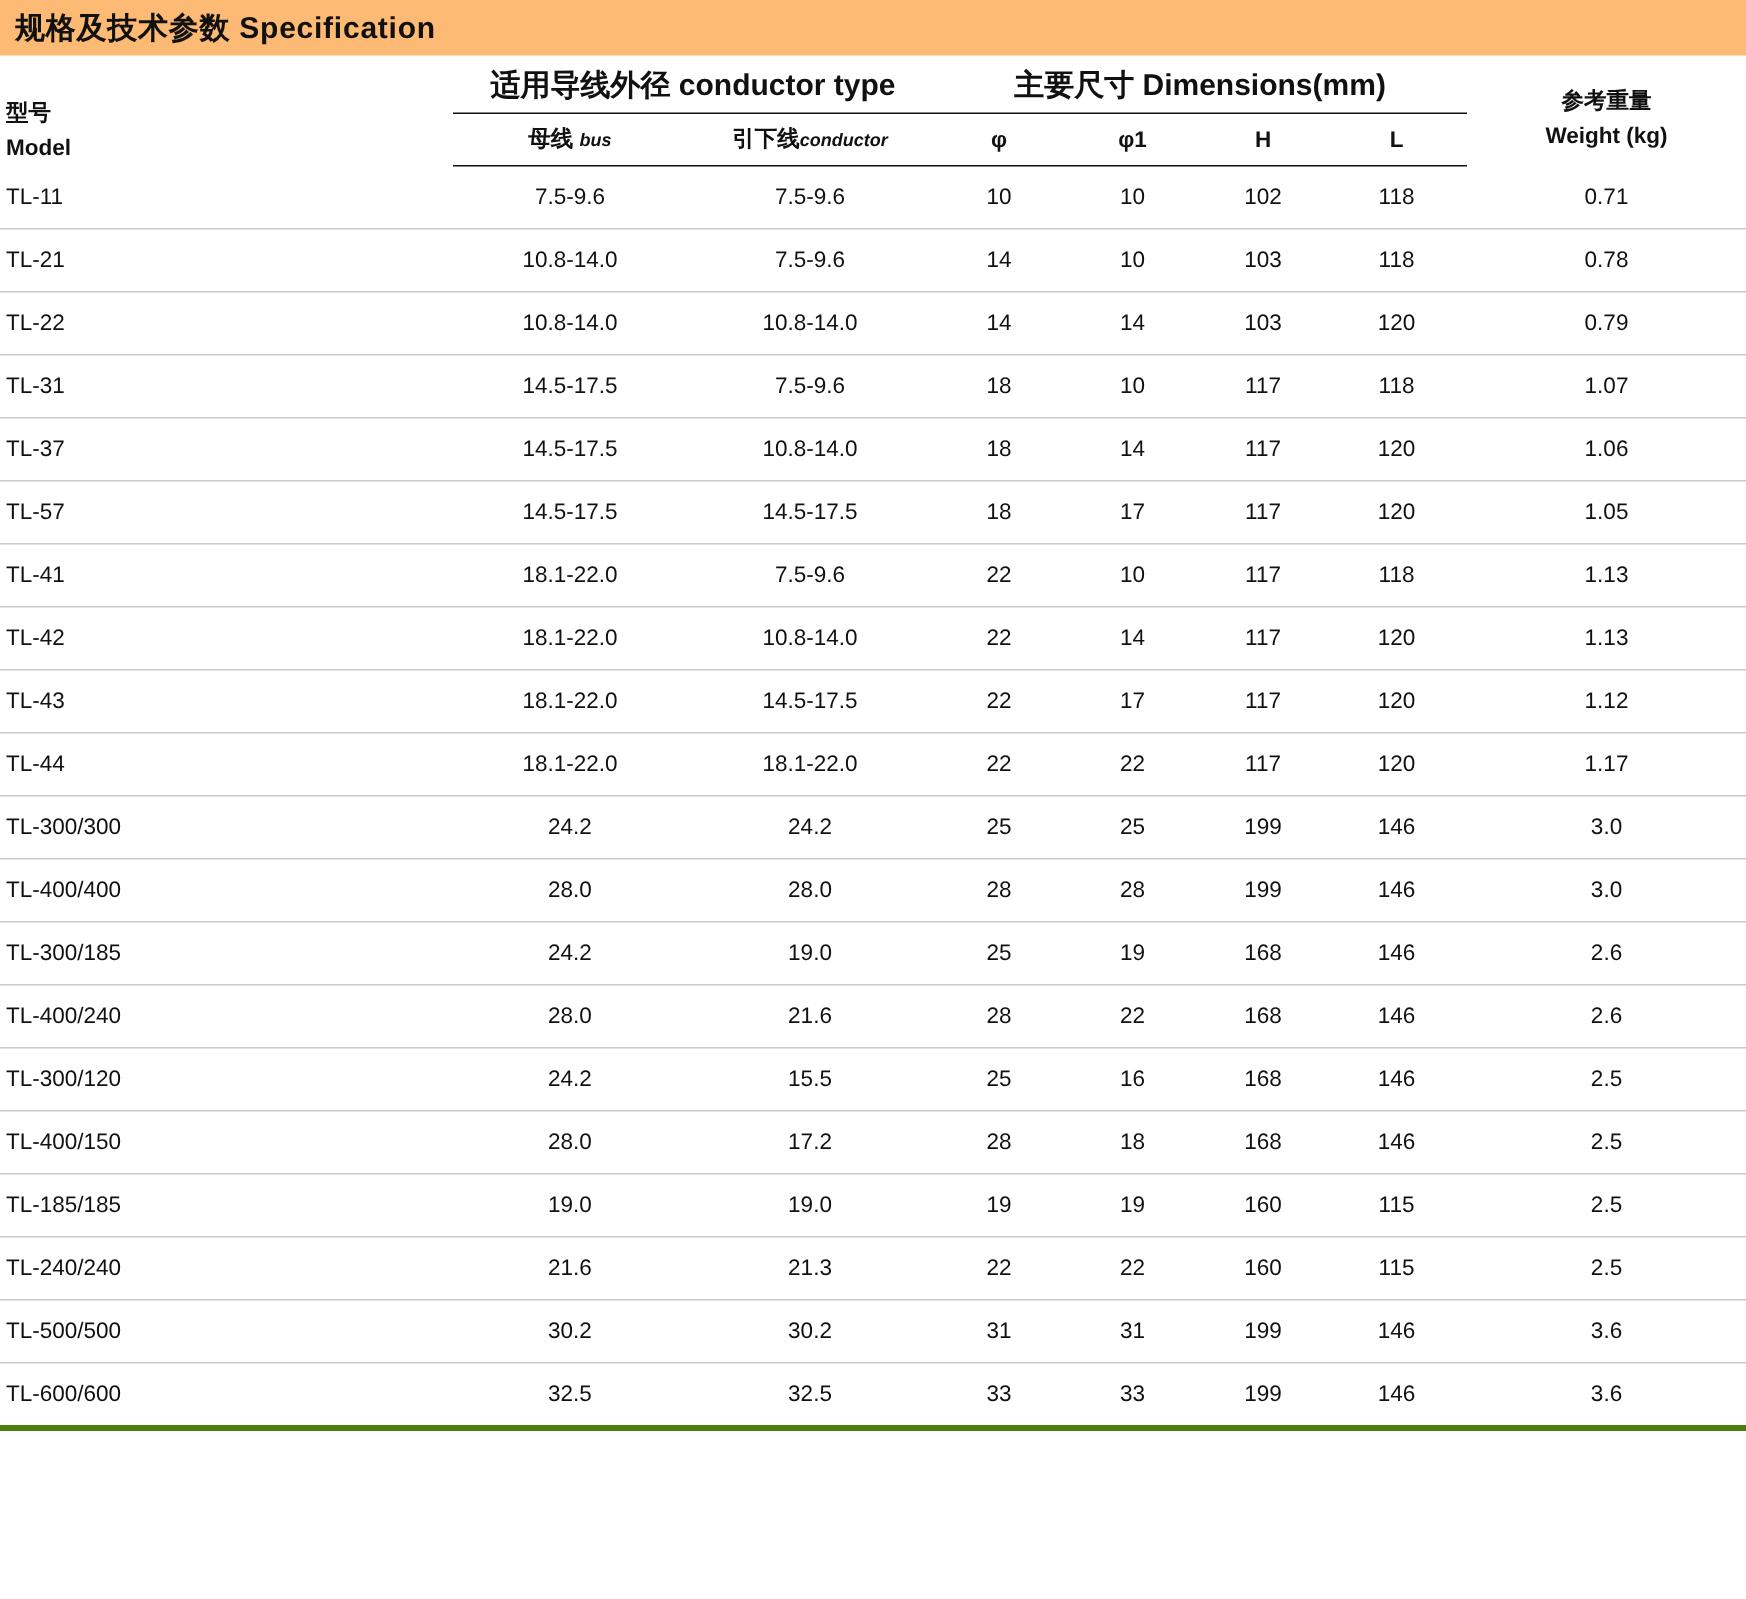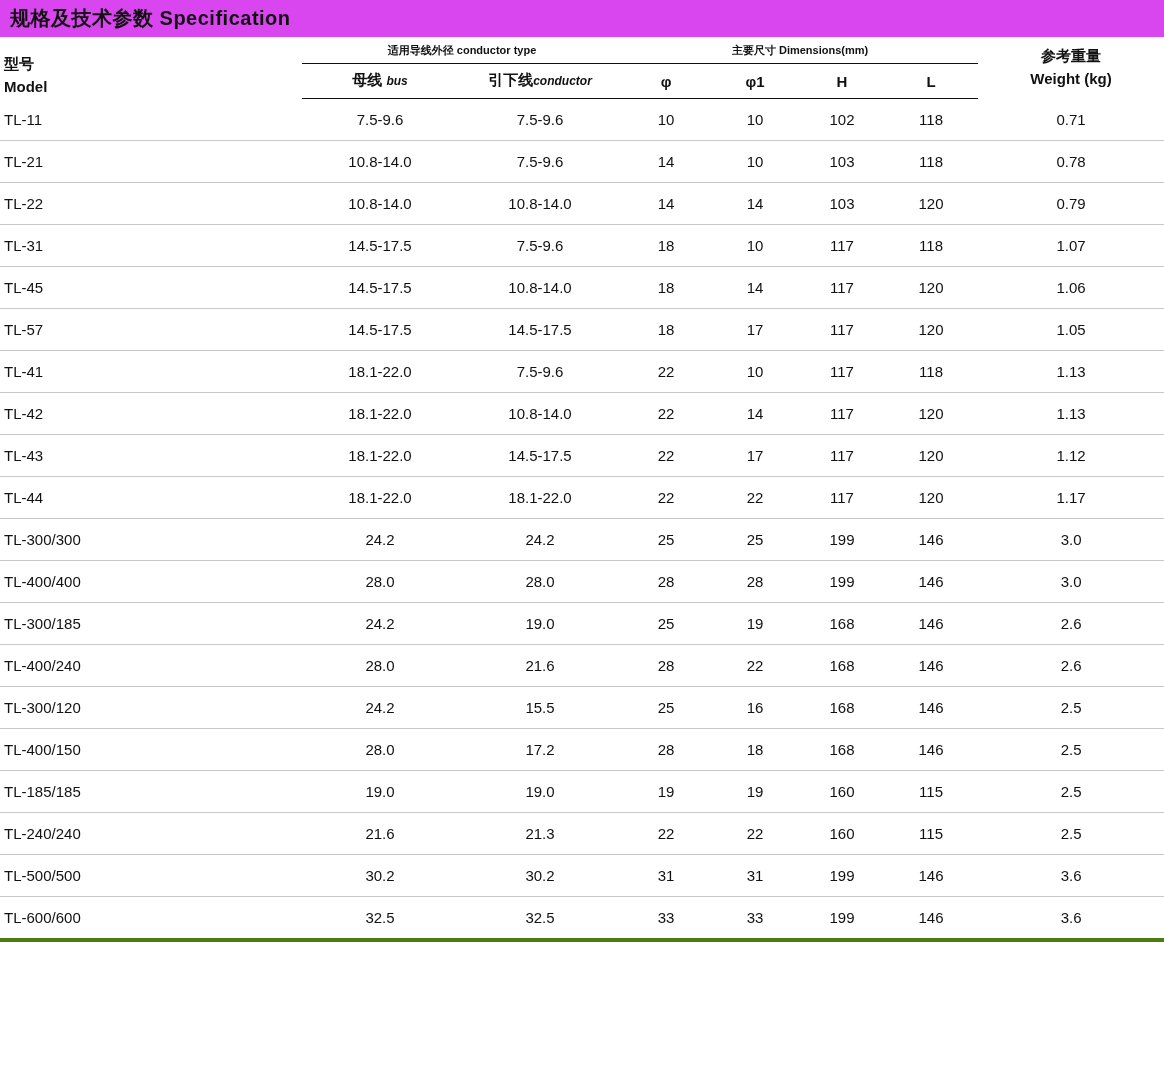--- a/index.html
+++ b/index.html
@@ -14,21 +14,21 @@
     color: #111111;
     overflow: hidden;
   }
   #page {
     position: relative;
     width: 1164px;
     height: 1066px;
   }
   .title-bar {
     height: 37px;
-    background: #d946ef;
+    background: #fdba74;
     display: flex;
     align-items: center;
     padding-left: 10px;
     box-sizing: border-box;
   }
   .title-bar .title-text {
     font-size: 20px;
     font-weight: bold;
     color: #111111;
     letter-spacing: 0.5px;
@@ -47,21 +47,21 @@
   col.c-h { width: 84px; }
   col.c-l { width: 94px; }
   col.c-w { width: 186px; }
 
   thead td, thead th {
     padding: 0;
     vertical-align: bottom;
   }
   .hdr-group {
     text-align: center;
-    font-size: 11px;
+    font-size: 20px;
     font-weight: bold;
     padding: 6px 0 5px 0;
     border-bottom: 1.5px solid #111;
   }
   .hdr-sub {
     text-align: center;
     font-size: 15px;
     font-weight: bold;
     padding: 7px 0 8px 0;
   }
@@ -184,21 +184,21 @@
           <td class="model">TL-31</td>
           <td>14.5-17.5</td>
           <td>7.5-9.6</td>
           <td>18</td>
           <td>10</td>
           <td>117</td>
           <td>118</td>
           <td>1.07</td>
         </tr>
         <tr>
-          <td class="model">TL-45</td>
+          <td class="model">TL-37</td>
           <td>14.5-17.5</td>
           <td>10.8-14.0</td>
           <td>18</td>
           <td>14</td>
           <td>117</td>
           <td>120</td>
           <td>1.06</td>
         </tr>
         <tr>
           <td class="model">TL-57</td>

